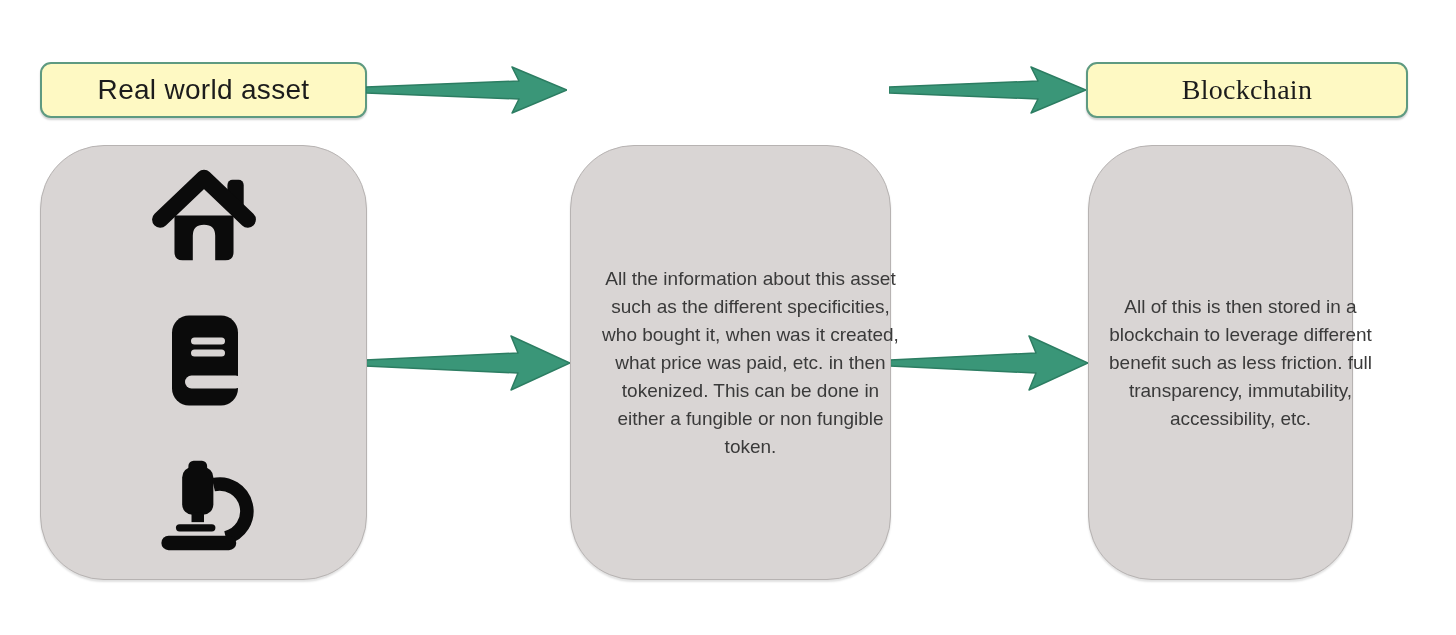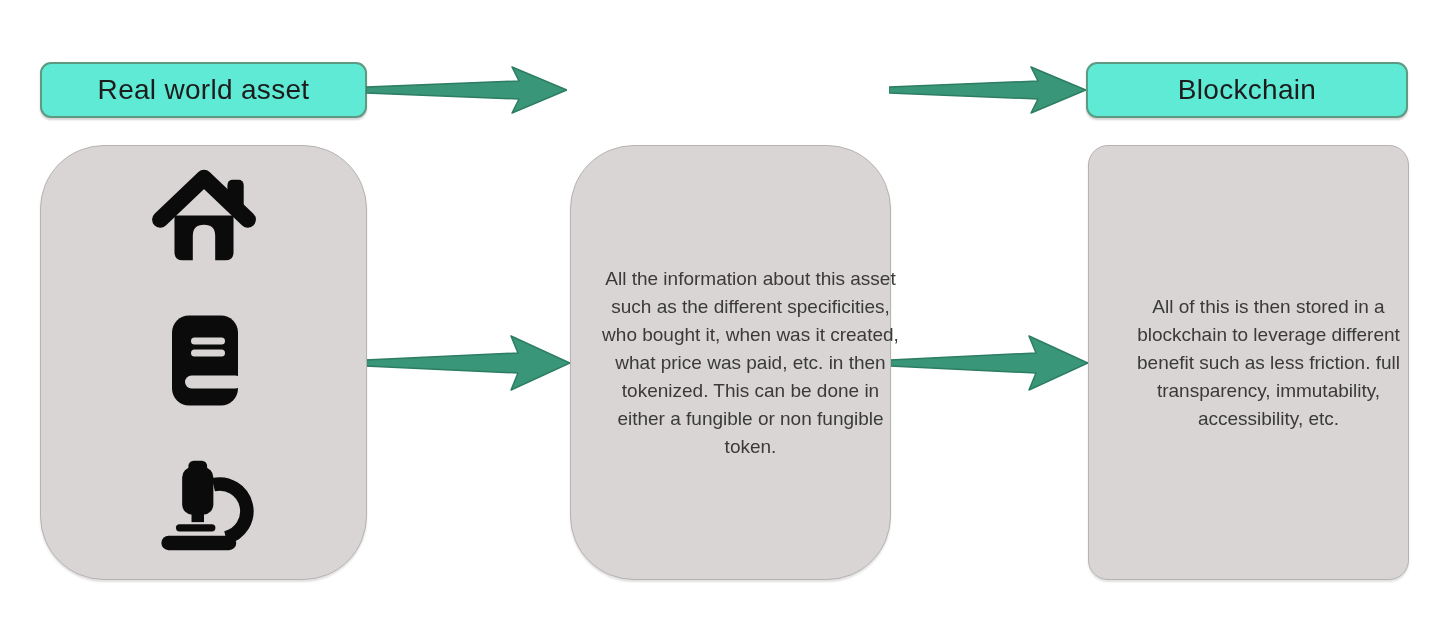--- a/index.html
+++ b/index.html
@@ -12,34 +12,34 @@
     height: 635px;
     background: #ffffff;
     overflow: hidden;
   }
 
   
   .header-box {
     position: absolute;
     top: 62px;
     height: 56px;
-    background: #5eead4;
+    background: #fef9c3;
     border: 2px solid #5e9a81;
     border-radius: 11px;
     box-shadow: 0 2px 2px rgba(0,0,0,0.18);
     display: flex;
     align-items: center;
     justify-content: center;
     font-size: 28px;
     color: #1c1c1c;
     letter-spacing: 0.3px;
   }
   .header-1 { left: 40px;  width: 327px; }
   .header-2 { left: 567px; width: 323px; }
-  .header-3 { left: 1086px; width: 322px; }
+  .header-3 { left: 1086px; width: 322px; font-family: Liberation Serif, serif; }
 
   
   .arrow { position: absolute; }
   .arrow-top-1 { left: 366px; top: 62px; }
   .arrow-top-2 { left: 889px; top: 62px; }
   .arrow-mid-1 { left: 365px; top: 331px; }
   .arrow-mid-2 { left: 890px; top: 331px; }
 
   
   .card {
@@ -51,21 +51,21 @@
     border-radius: 64px;
     box-shadow: 0 2px 2px rgba(0,0,0,0.12);
     display: flex;
     flex-direction: column;
     align-items: center;
     justify-content: center;
     padding-left: 40px;
   }
   .card-1 { left: 40px;  width: 327px; gap: 36px; padding: 20px 0; }
   .card-2 { left: 570px; width: 321px; }
-  .card-3 { left: 1088px; width: 321px; border-radius: 20px; }
+  .card-3 { left: 1088px; width: 265px; }
 
   .card-text {
     width: 300px;
     text-align: center;
     font-size: 19px;
     line-height: 28px;
     color: #3a3a3a;
   }
 
   .icon { display: block; }

